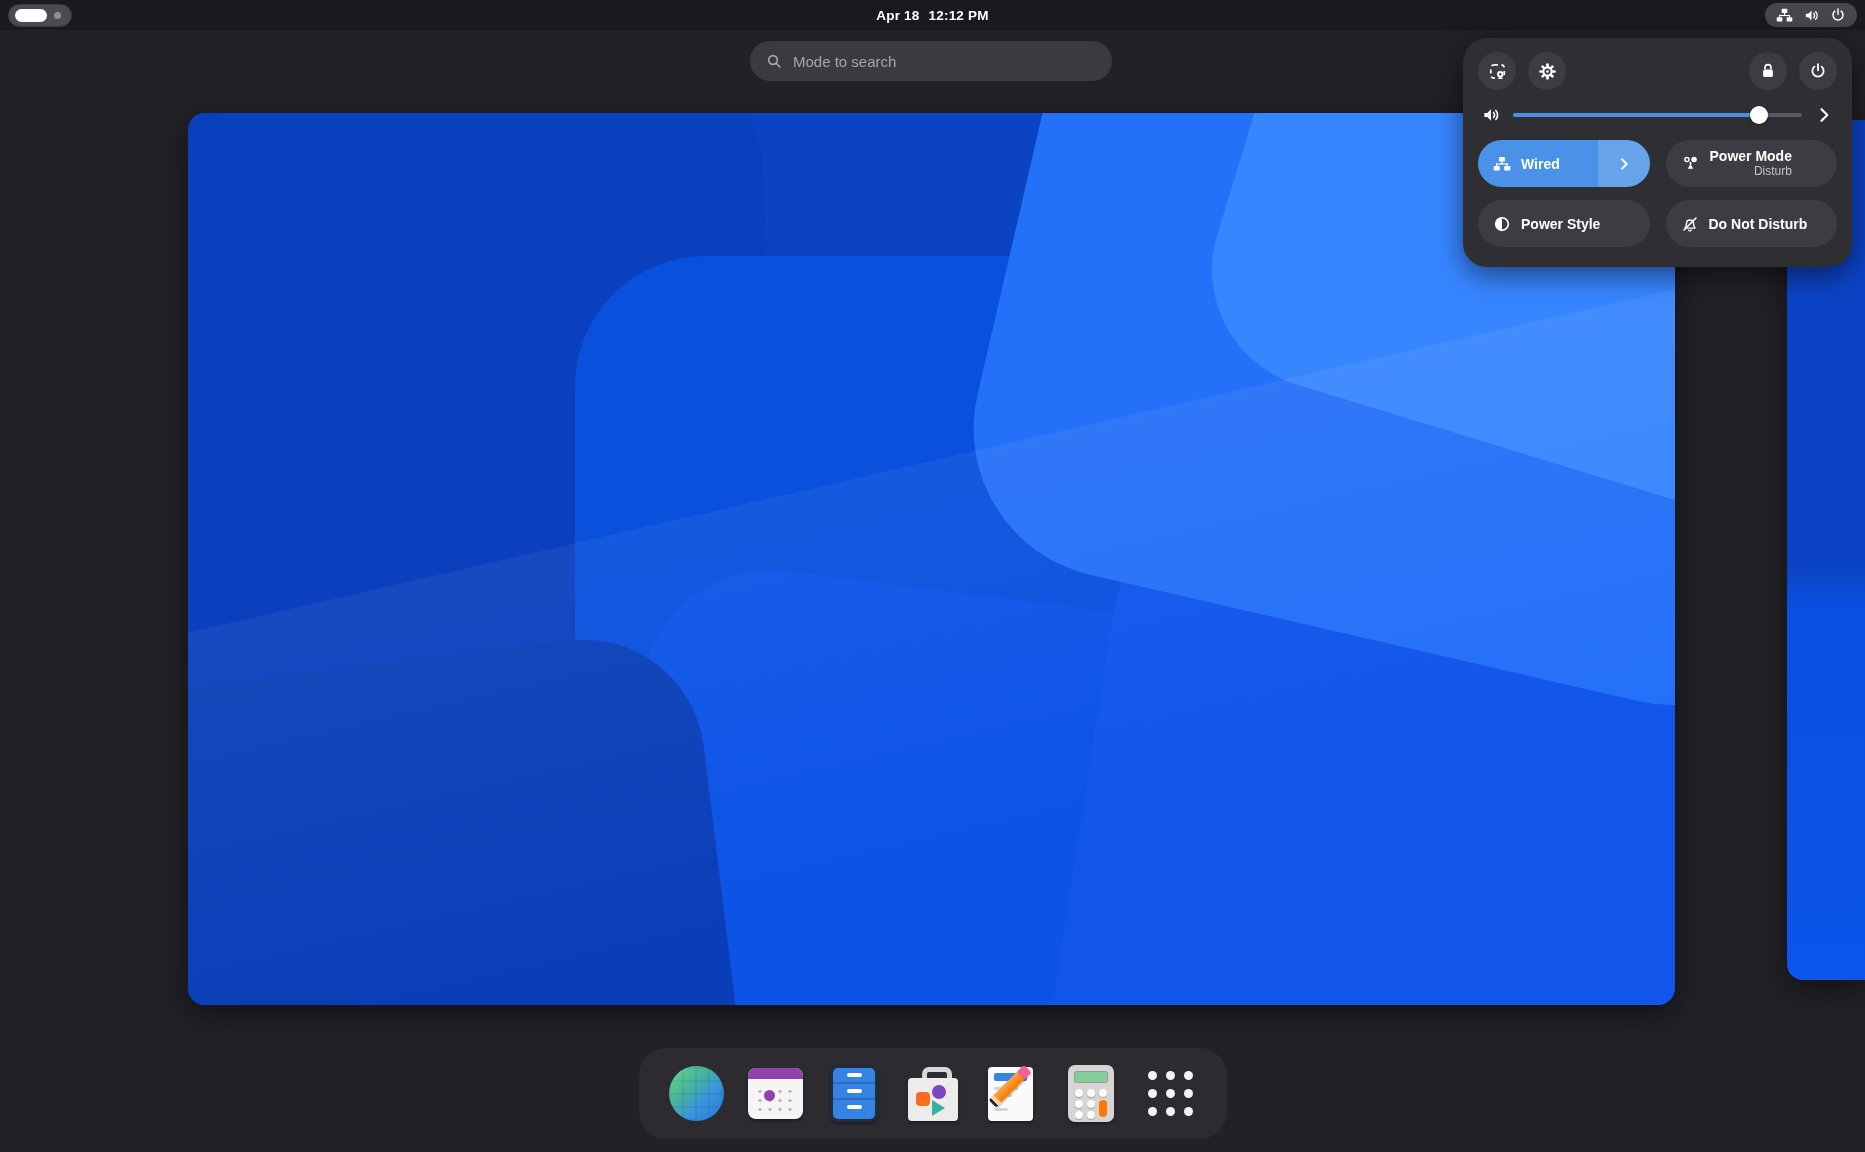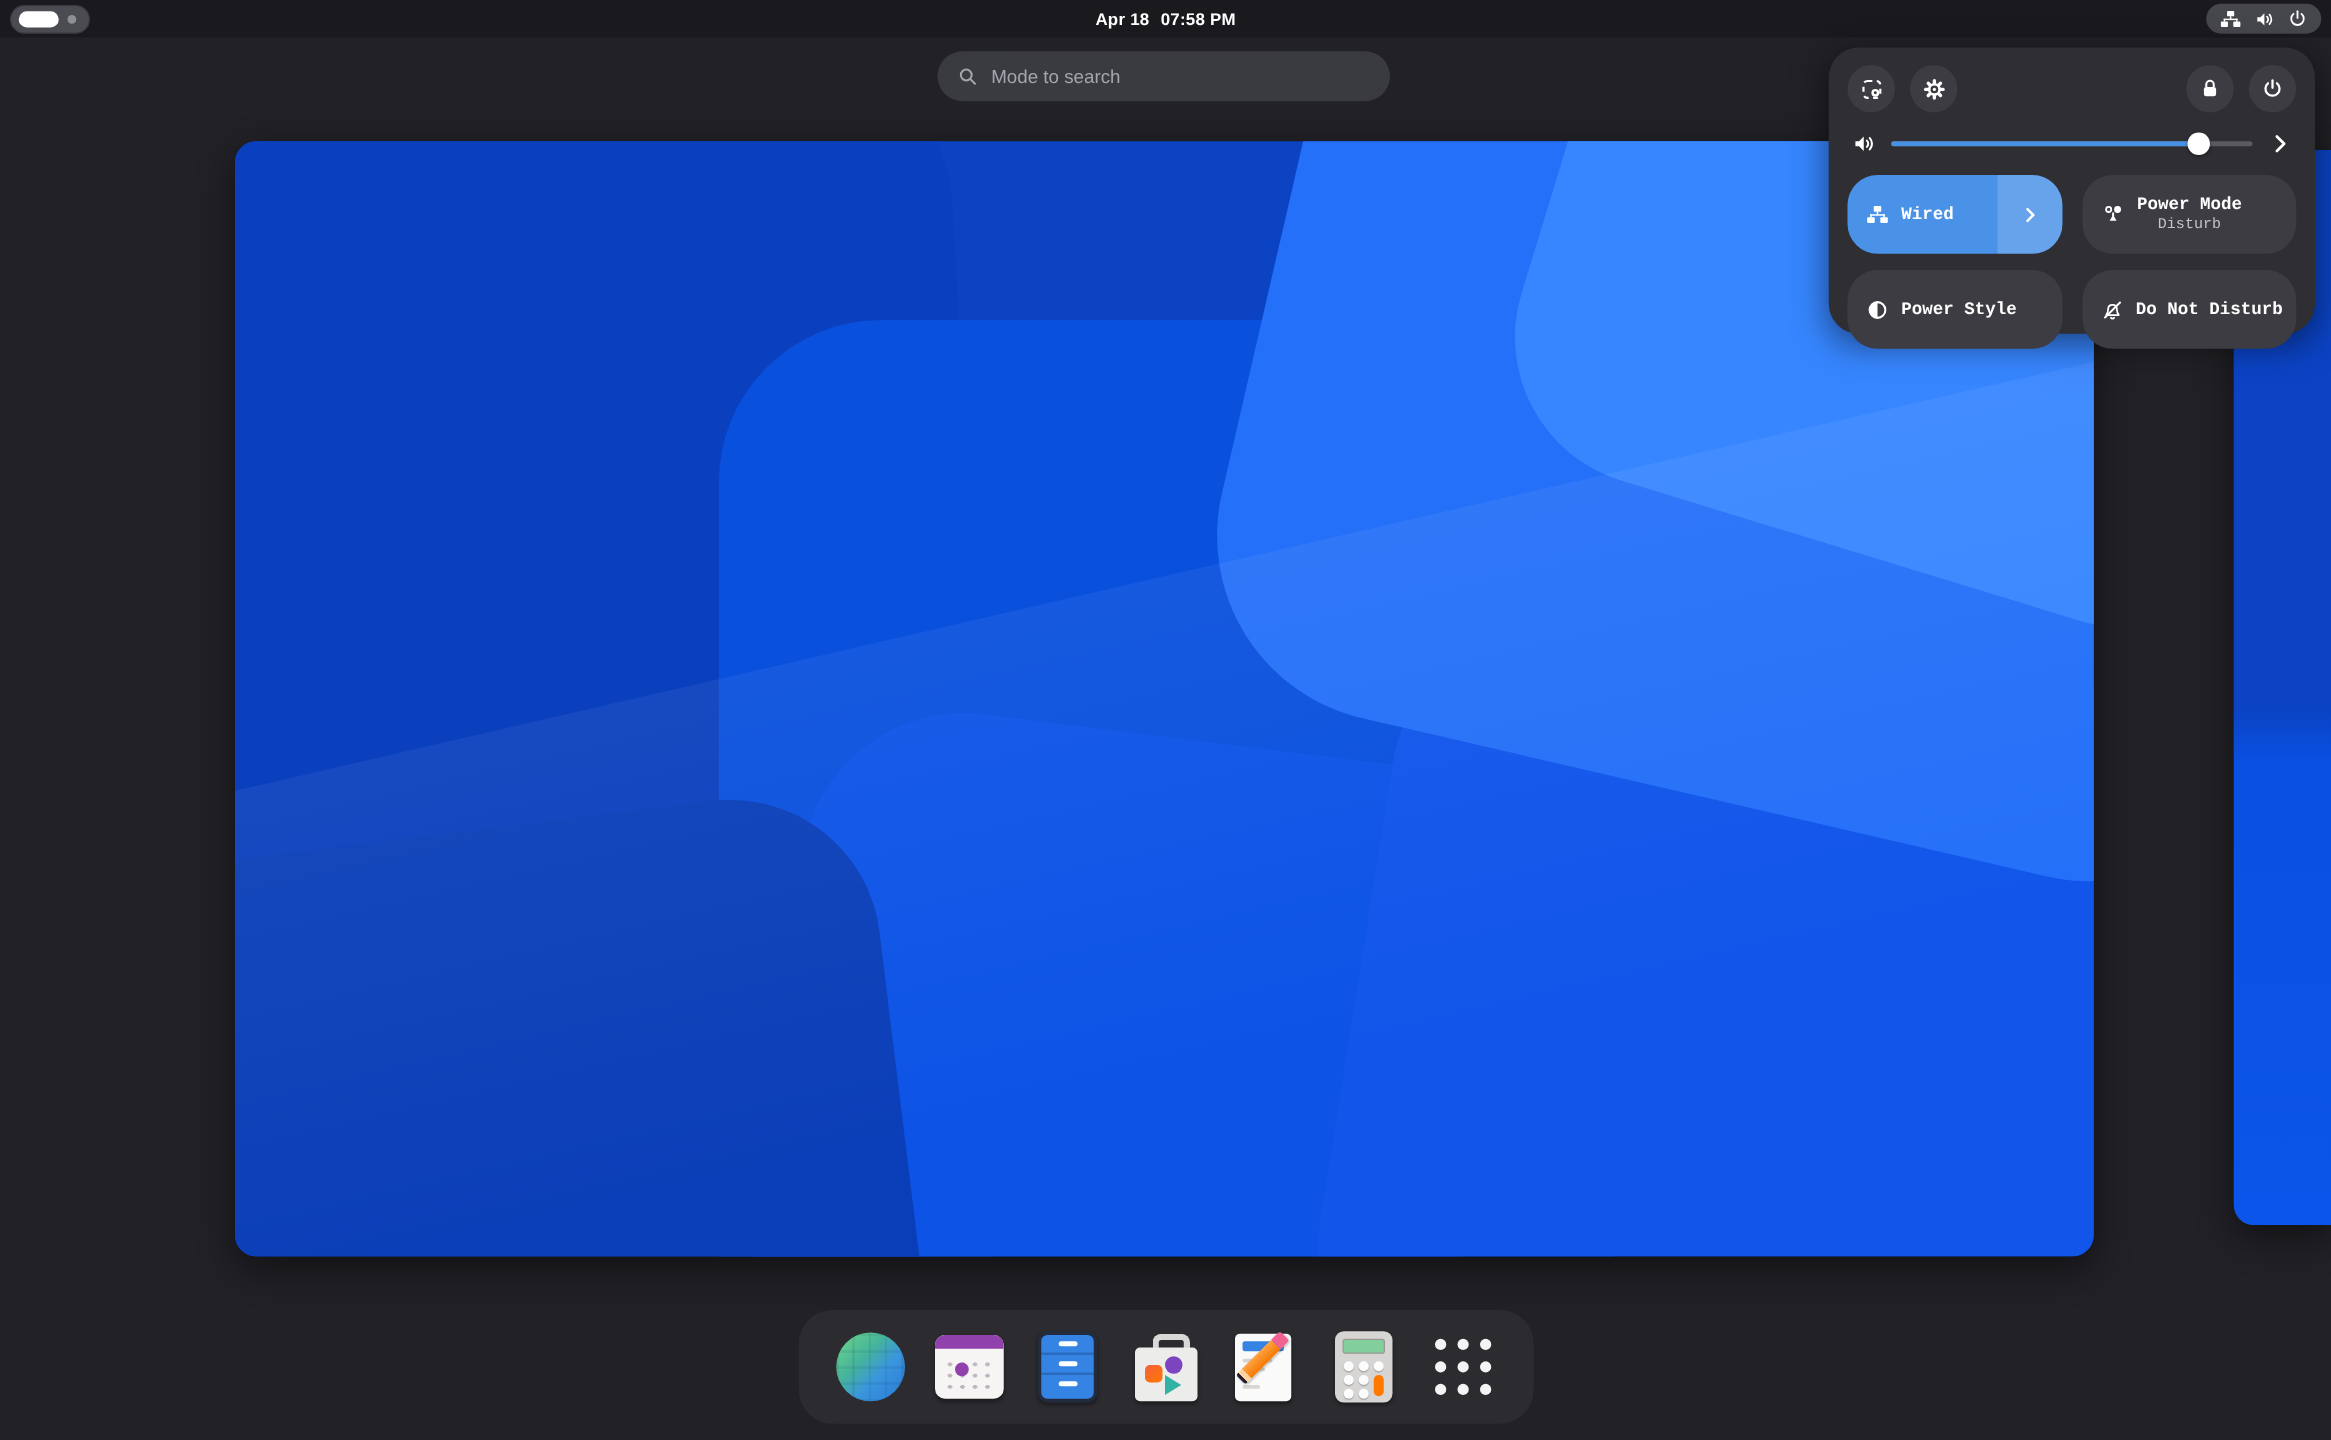--- a/index.html
+++ b/index.html
@@ -79,39 +79,39 @@
   
   .qs{position:absolute;left:1463px;top:38px;width:389px;height:229px;border-radius:24px;background:var(--panel-bg,#2e2e33);box-shadow:0 8px 28px rgba(0,0,0,.5);padding:14px 15px;box-sizing:border-box;color:#fff;}
   .qs-row1{display:flex;gap:12px;align-items:center;}
   .qs-circle{width:38px;height:38px;border-radius:50%;background:var(--tile-bg,#3c3c42);display:flex;align-items:center;justify-content:center;border:none;padding:0;cursor:pointer;}
   .qs-spacer{flex:1;}
   .qs-volume{display:flex;align-items:center;gap:12px;margin:13px 3px 13px 3px;height:24px;}
   .vol-track{flex:1;height:4px;border-radius:2px;background:#5a5a60;position:relative;}
   .vol-fill{position:absolute;left:0;top:0;height:100%;border-radius:2px;background:var(--slider-fill,#4a90e2);}
   .vol-knob{position:absolute;top:50%;width:18px;height:18px;border-radius:50%;background:#fff;transform:translate(-50%,-50%);box-shadow:0 1px 3px rgba(0,0,0,.4);}
   .qs-grid{display:grid;grid-template-columns:1fr 1fr;column-gap:16px;row-gap:13px;}
-  .tile{height:63px;border-radius:24px;background:var(--tile-bg,#3c3c42);display:flex;align-items:center;padding:0 0 0 15px;gap:10px;font-size:14px;font-weight:bold;border:none;color:#fff;cursor:pointer;overflow:hidden;box-sizing:border-box;text-align:center;font-family:Liberation Mono, monospace;}
+  .tile{height:47px;border-radius:24px;background:var(--tile-bg,#3c3c42);display:flex;align-items:center;padding:0 0 0 15px;gap:10px;font-size:14px;font-weight:bold;border:none;color:#fff;cursor:pointer;overflow:hidden;box-sizing:border-box;text-align:right;}
   .tile.active{background:var(--accent,#4a92e8);padding:0;}
   .tile.active .main{flex:1;display:flex;align-items:center;gap:10px;padding-left:15px;height:100%;}
   .tile .arrow{width:52px;height:100%;background:rgba(255,255,255,.16);display:flex;align-items:center;justify-content:center;}
   .tile .col{display:flex;flex-direction:column;line-height:1.15;gap:1px;}
   .tile .sub{font-size:12px;font-weight:normal;color:#c3c3c9;}
   svg{flex-shrink:0;}
 </style>
 </head>
 <body style="--background: #212126; --topbar-bg: #1a1a1e; --panel-bg: #2e2e33; --tile-bg: #3c3c42; --dock-bg: #2b2b30; --accent: #4a92e8; --slider-fill: #4a90e2; --wallpaper-base: #0b43c3; --wallpaper-bright: #3786ff;">
 
 <div class="topbar">
   <div class="ws-pill">
     <span class="ws-active"></span>
     <span class="ws-dot"></span>
   </div>
   <div class="clock">
     <span>Apr 18</span>
-    <span>07:58 PM</span>
+    <span>12:12 PM</span>
   </div>
   <div class="tray-pill">
     <svg width="17" height="17" viewBox="0 0 24 24" fill="#fff">
       <rect x="8" y="2.5" width="8" height="6" rx="1"></rect>
       <rect x="11.2" y="8.5" width="1.6" height="3.5"></rect>
       <rect x="4.2" y="11.2" width="15.6" height="1.6"></rect>
       <rect x="4.2" y="11.2" width="1.6" height="3.5"></rect>
       <rect x="18.2" y="11.2" width="1.6" height="3.5"></rect>
       <rect x="1" y="14.5" width="8" height="6" rx="1"></rect>
       <rect x="15" y="14.5" width="8" height="6" rx="1"></rect>

